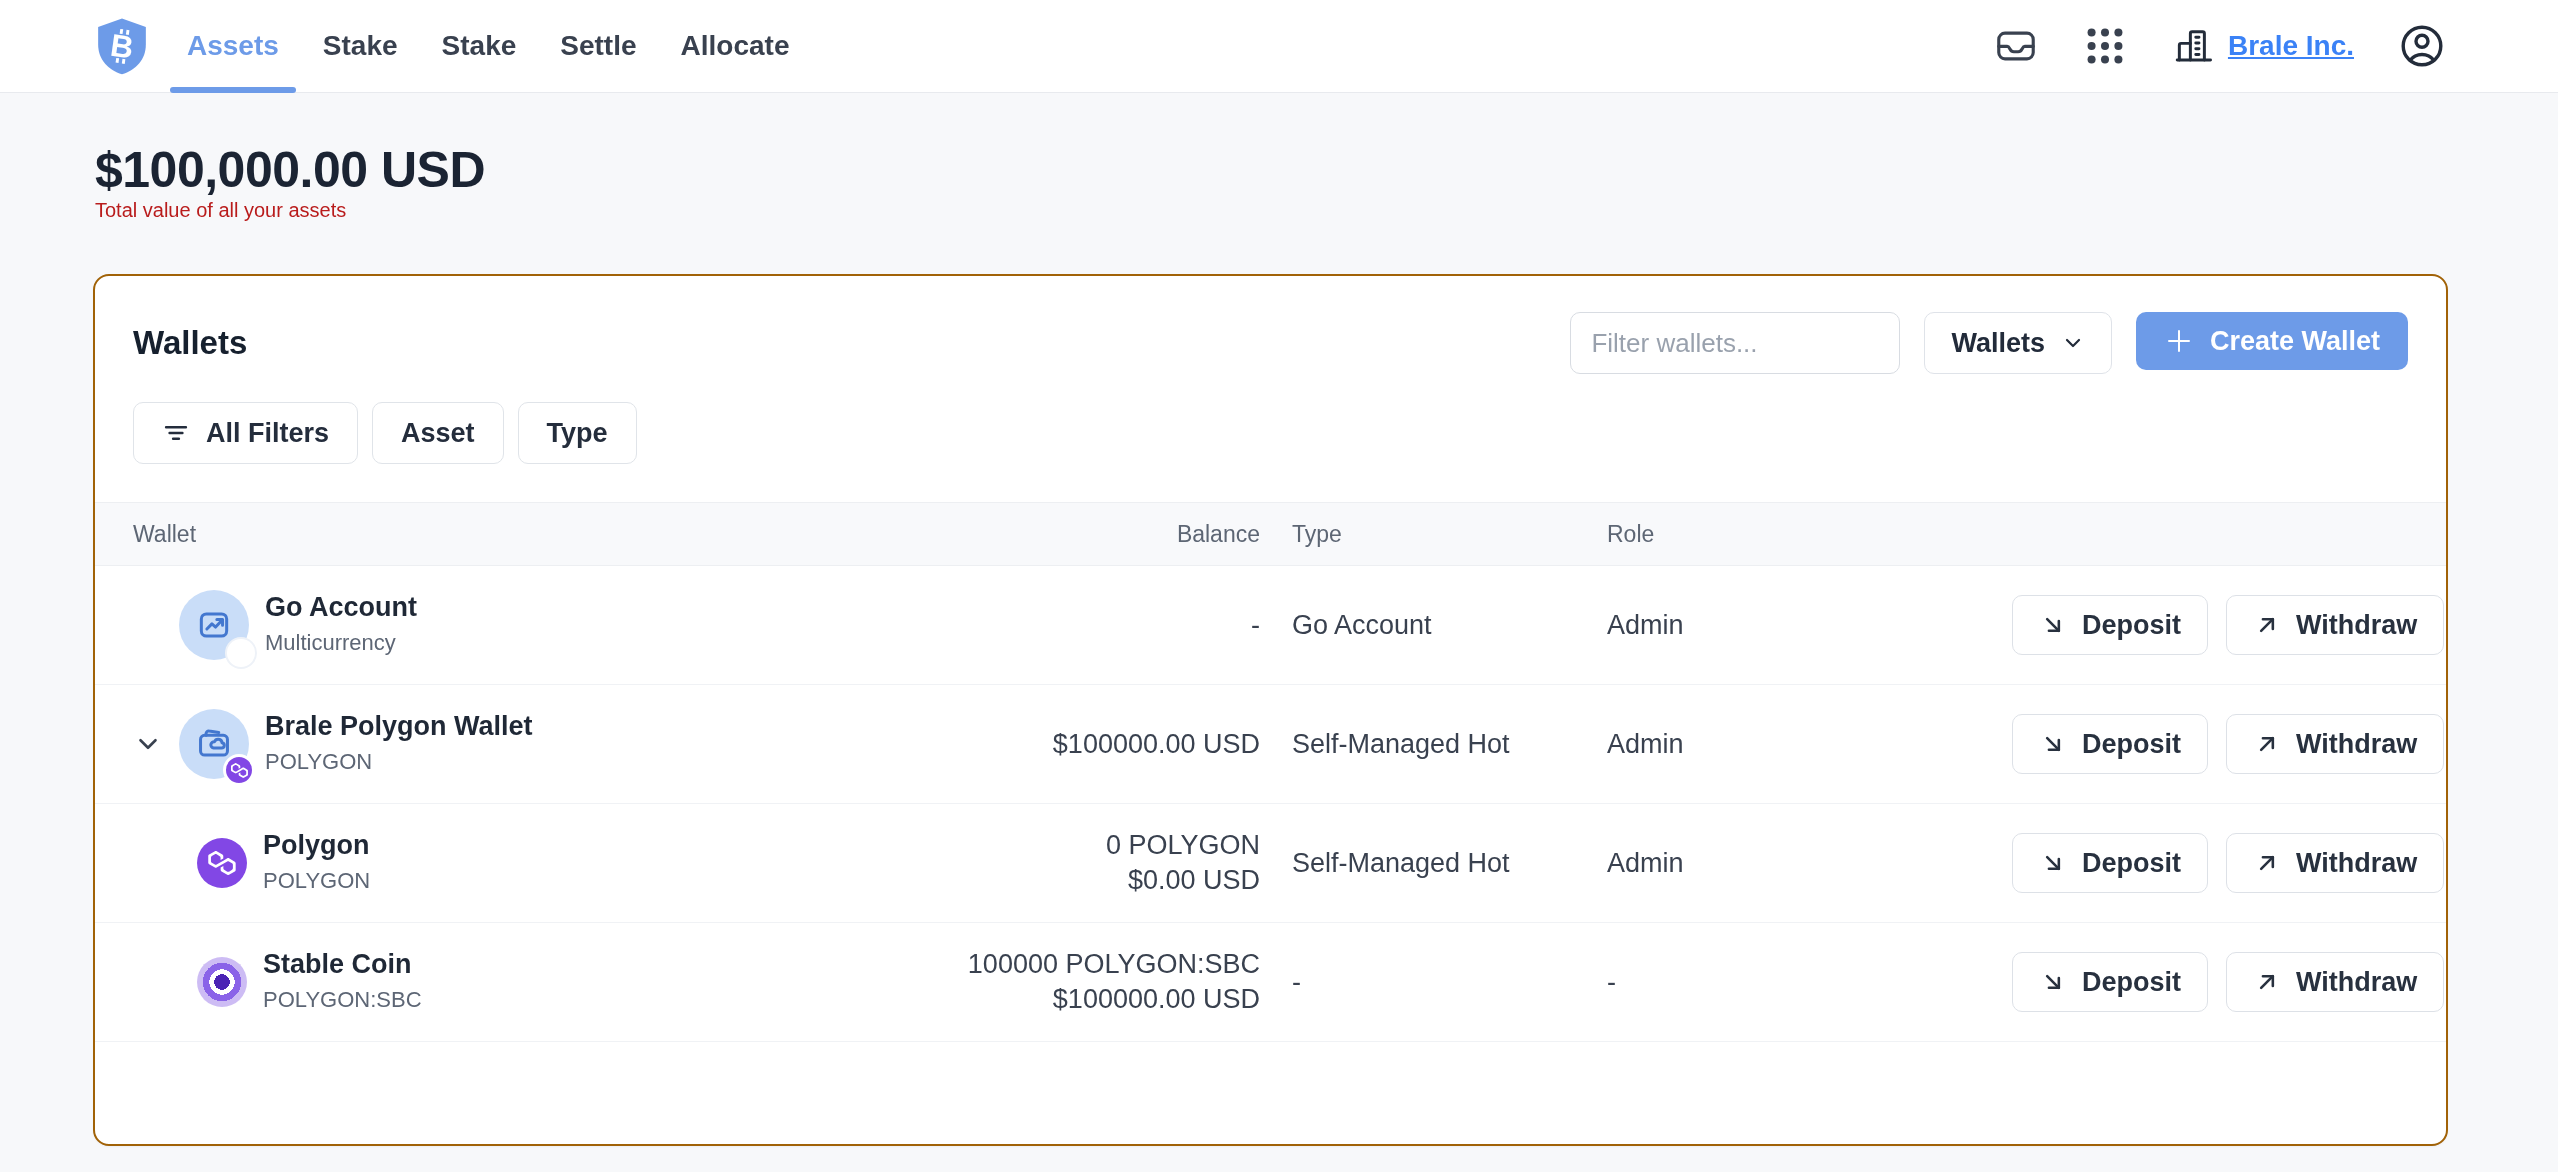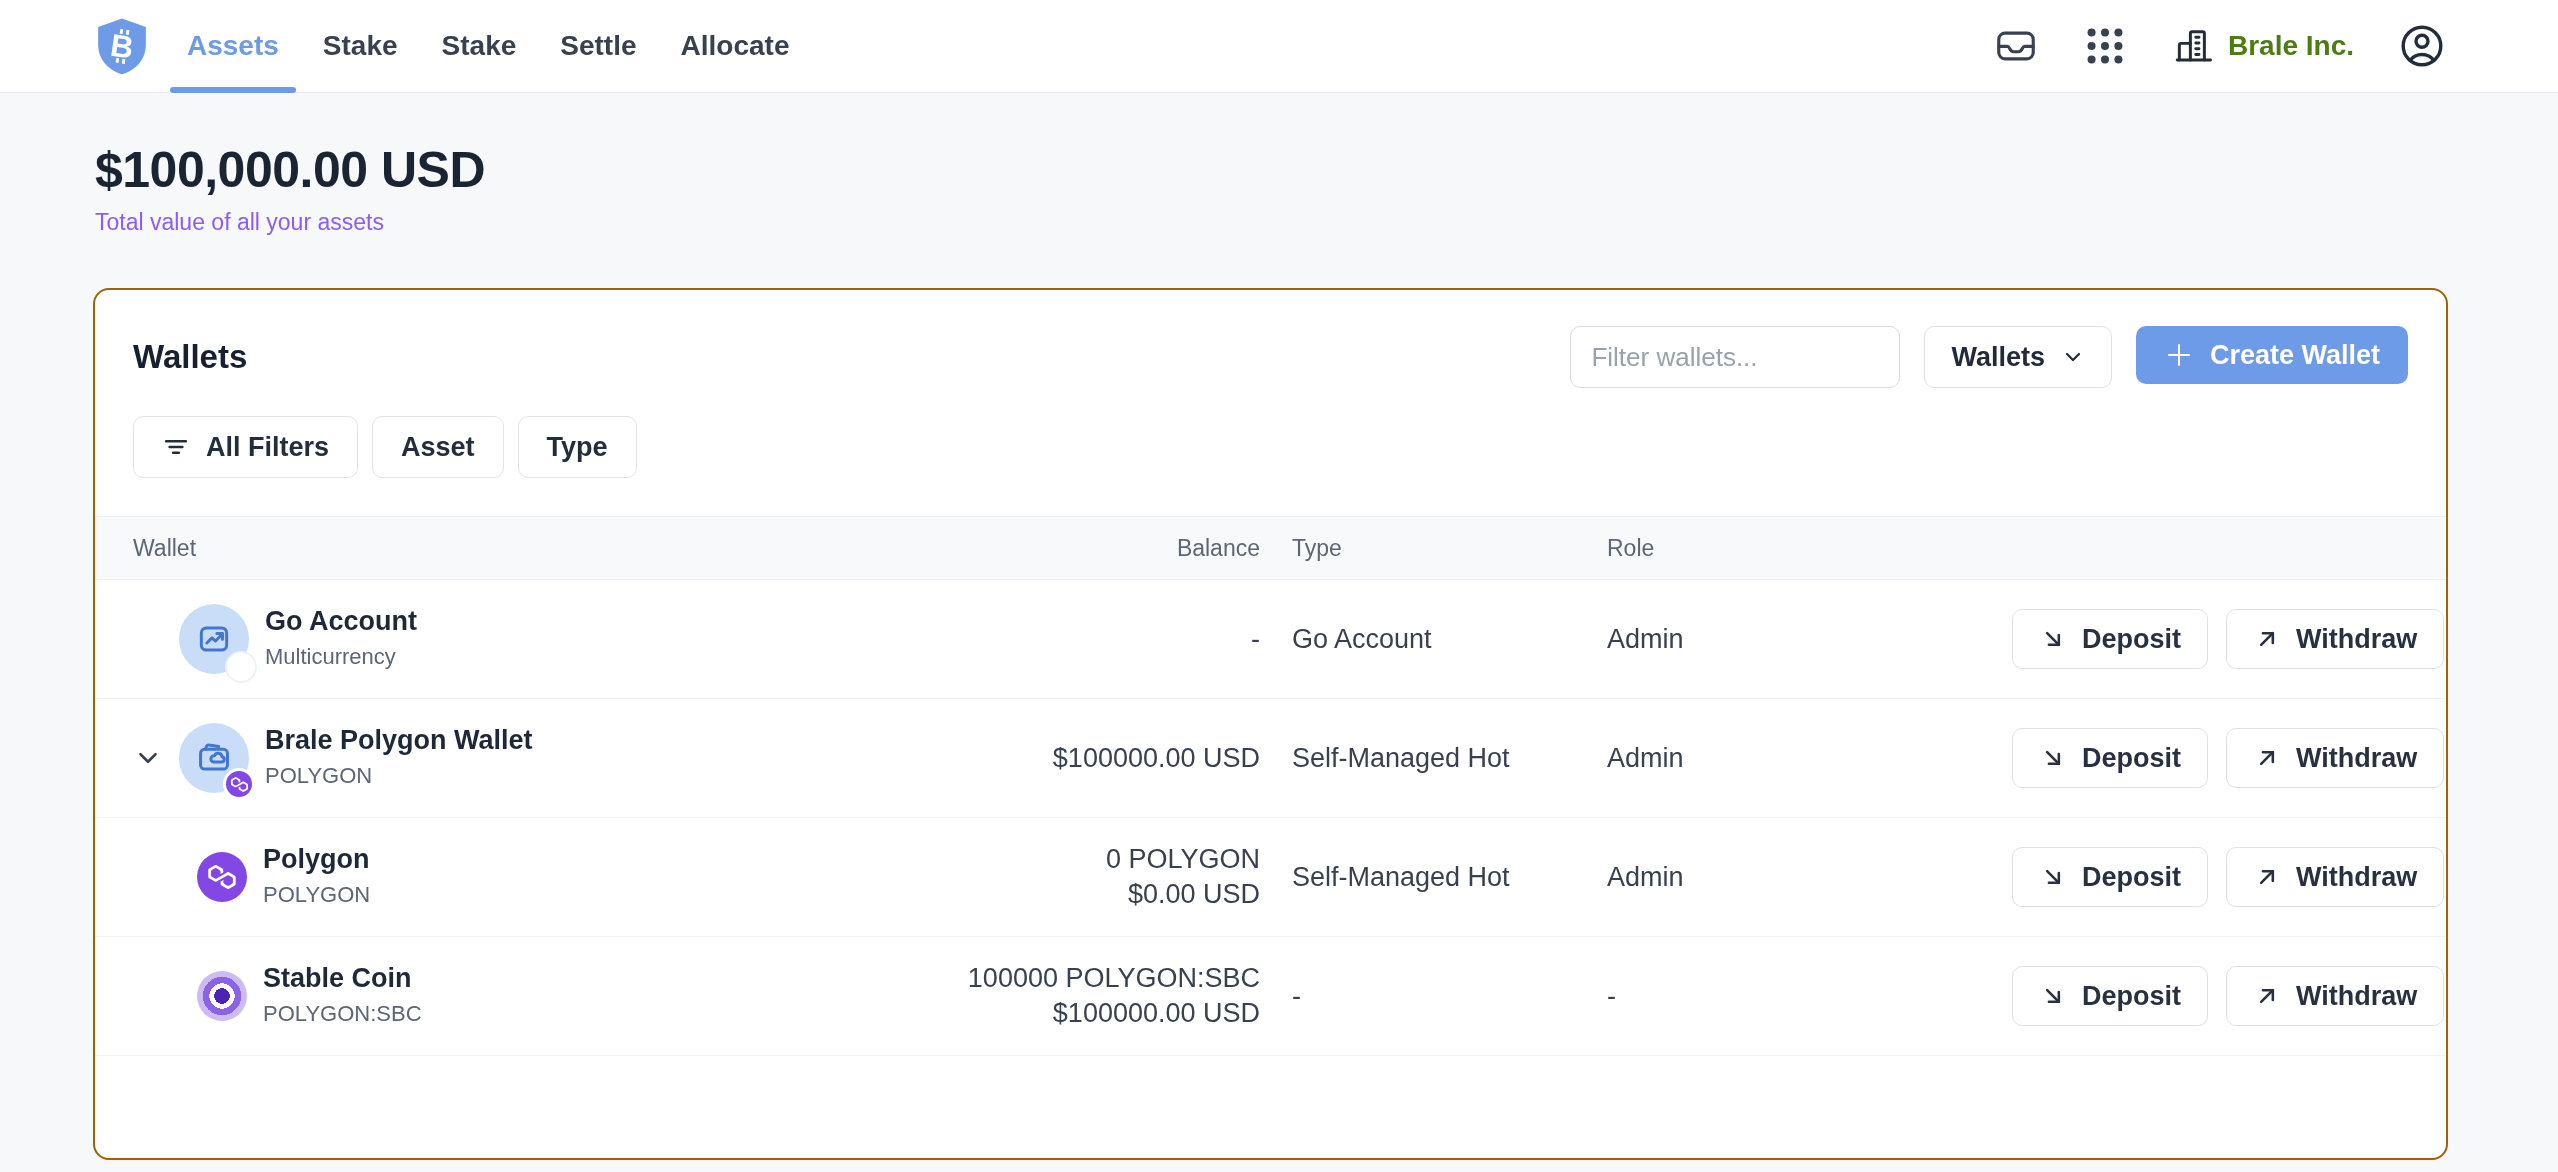--- a/index.html
+++ b/index.html
@@ -35,27 +35,27 @@
   }
   .nav-item.active{color:var(--accent);}
   .nav-item.active::after{
     content:"";position:absolute;left:-17px;right:-17px;bottom:0;height:6px;
     background:var(--accent);border-radius:3px;
   }
   .topbar-right{margin-left:auto;display:flex;align-items:center;gap:44px;}
   .icon-btn{background:none;border:none;cursor:pointer;display:flex;align-items:center;}
   .org-btn{
     background:none;border:none;cursor:pointer;display:flex;align-items:center;gap:14px;
-    font-family:inherit;font-size:28px;font-weight:700;color:#4d7c0f;
+    font-family:inherit;font-size:28px;font-weight:700;color:#3b82f6;text-decoration:underline;
   }
 
   
   .hero{padding-left:95px;}
   .hero-total{margin-top:48px;font-size:50px;font-weight:700;color:#1b2433;letter-spacing:-0.5px;}
-  .hero-sub{margin-top:10px;font-size:23px;color:#8b5cf6;}
+  .hero-sub{font-size:20px;color:#b91c1c;}
 
   
   .card{
     margin:52px 0 0 93px;width:2355px;height:872px;background:#fff;
     border:2px solid #a16207;border-radius:16px;
     box-shadow:0 1px 2px rgba(16,24,40,.04);
   }
   .card-head{display:flex;align-items:center;justify-content:space-between;padding:36px 38px 0 38px;}
   .card-title{font-size:33px;font-weight:700;color:#16202e;}
   .head-controls{display:flex;align-items:flex-start;gap:24px;}

